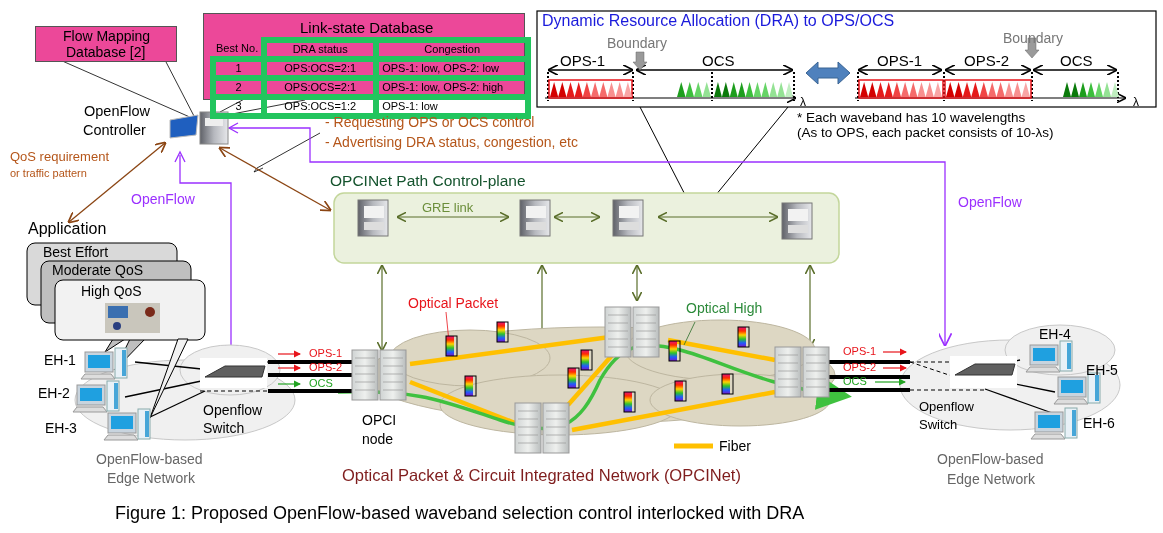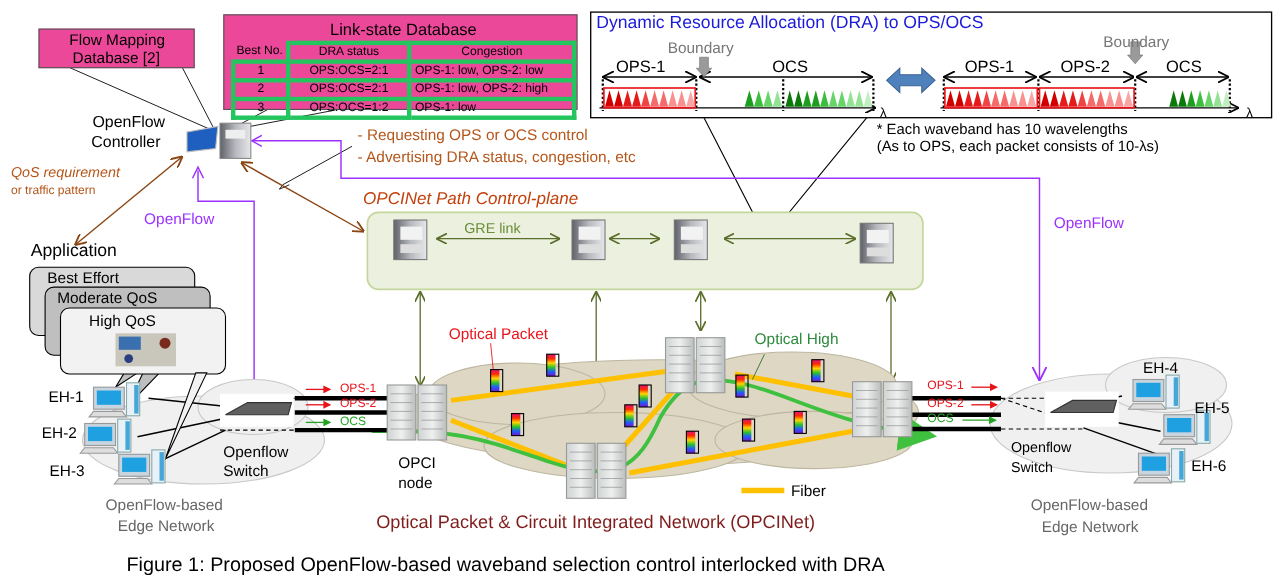--- a/index.html
+++ b/index.html
@@ -1,21 +1,21 @@
 <!DOCTYPE html>
 <html><head>
 <meta charset="utf-8">
 <style>
   html,body{margin:0;padding:0;background:#fff;}
   body{width:1163px;height:533px;position:relative;overflow:hidden;font-family:"Liberation Sans",sans-serif;}
   svg{position:absolute;left:0;top:0;}
   .t{position:absolute;white-space:nowrap;line-height:1.1;}
   .box{position:absolute;border:1px solid #333;background:#ec4899;}
   table.ls{border-collapse:collapse;font-size:11px;position:absolute;left:210px;top:37px;}
-  table.ls td, table.ls th{border:4px solid #22c55e;padding:0 3px;font-weight:normal;text-align:center;line-height:13px;}
+  table.ls td, table.ls th{border:6px solid #22c55e;padding:0 3px;font-weight:normal;text-align:center;line-height:13px;}
   table.ls td.c{text-align:left;}
 </style>
 </head>
 <body>
 
 <svg width="1163" height="533">
   <defs>
     <marker id="ab" markerWidth="8" markerHeight="8" refX="7" refY="4" orient="auto">
         <path d="M0,0 L8,4 L0,8" fill="none" stroke="#8b4513" stroke-width="1.3"></path>
       </marker>
@@ -479,28 +479,28 @@
 <div class="t" style="left:1003px;top:31px;font-size:14px;color:#777;">Boundary</div>
 <div class="t" style="left:877px;top:53px;font-size:15px;">OPS-1</div>
 <div class="t" style="left:964px;top:53px;font-size:15px;">OPS-2</div>
 <div class="t" style="left:1060px;top:53px;font-size:15px;">OCS</div>
 <div class="t" style="left:1133px;top:96px;font-size:12px;">λ</div>
 <div class="t" style="left:797px;top:111px;font-size:13.5px;">* Each waveband has 10 wavelengths</div>
 <div class="t" style="left:797px;top:126px;font-size:13.5px;">(As to OPS, each packet consists of 10-λs)</div>
 
 <div class="t" style="left:84px;top:104px;font-size:14.5px;text-align:right;">OpenFlow</div>
 <div class="t" style="left:83px;top:123px;font-size:14.5px;">Controller</div>
-<div class="t" style="left:10px;top:150px;font-size:13px;color:#b5561a;font-style:italic;">QoS requirement</div>
+<div class="t" style="left:10px;top:150px;font-size:13px;color:#b5561a;">QoS requirement</div>
 <div class="t" style="left:10px;top:167px;font-size:11px;color:#b5561a;">or traffic pattern</div>
 <div class="t" style="left:325px;top:115px;font-size:14px;color:#b5561a;">- Requesting OPS or OCS control</div>
 <div class="t" style="left:325px;top:135px;font-size:14px;color:#b5561a;">- Advertising DRA status, congestion, etc</div>
 <div class="t" style="left:131px;top:192px;font-size:14px;color:#9b30ff;">OpenFlow</div>
 <div class="t" style="left:958px;top:195px;font-size:14px;color:#9b30ff;">OpenFlow</div>
 
-<div class="t" style="left:330px;top:172px;font-size:15.5px;color:#c2410c;font-style:italic;">OPCINet Path Control-plane</div>
+<div class="t" style="left:330px;top:172px;font-size:15.5px;color:#14532d;">OPCINet Path Control-plane</div>
 <div class="t" style="left:422px;top:201px;font-size:13px;color:#6b8e3a;">GRE link</div>
 
 <div class="t" style="left:28px;top:220px;font-size:16px;">Application</div>
 <div class="t" style="left:43px;top:245px;font-size:14px;">Best Effort</div>
 <div class="t" style="left:52px;top:263px;font-size:14px;">Moderate QoS</div>
 <div class="t" style="left:81px;top:284px;font-size:14px;">High QoS</div>
 
 <div class="t" style="left:44px;top:353px;font-size:14px;">EH-1</div>
 <div class="t" style="left:38px;top:386px;font-size:14px;">EH-2</div>
 <div class="t" style="left:45px;top:421px;font-size:14px;">EH-3</div>

